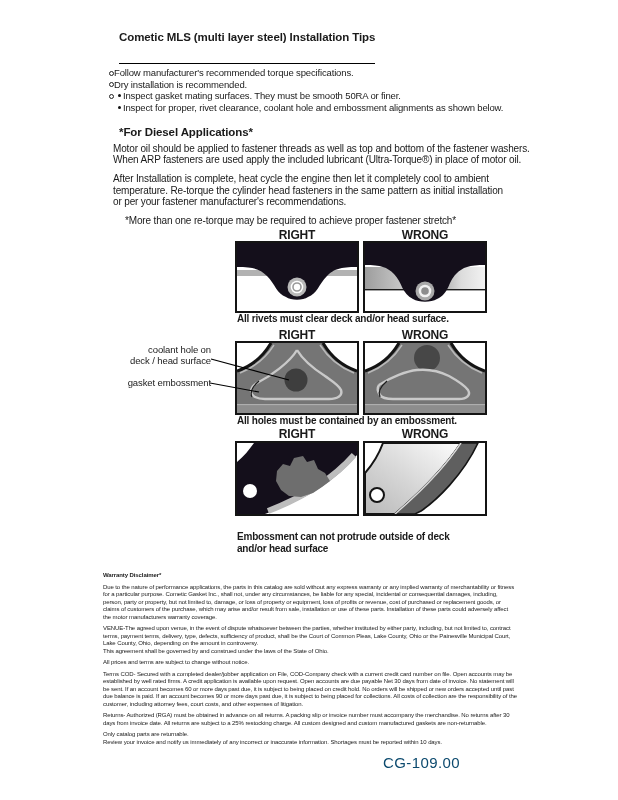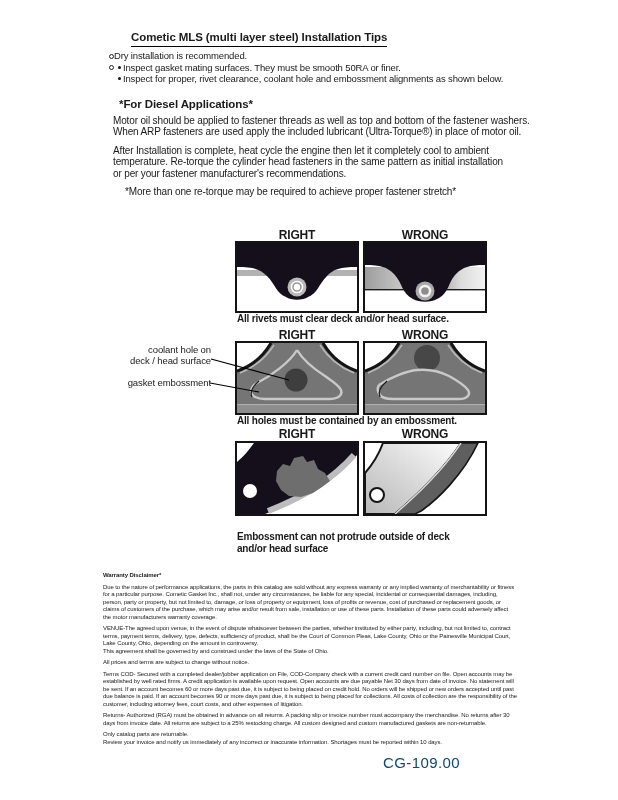--- a/index.html
+++ b/index.html
@@ -1,22 +1,22 @@
 <!DOCTYPE html>
 <html><head>
 <meta charset="utf-8">
 <style>
   html,body{margin:0;padding:0;background:#ffffff;}
   .page{position:relative;width:618px;height:800px;background:#ffffff;overflow:hidden;
         font-family:"Liberation Sans","DejaVu Sans",sans-serif;color:#1a1a1a;}
 
   
   .intro{position:absolute;left:109px;top:27px;width:450px;letter-spacing:-0.15px;}
-  h1.title{font-size:11.5px;line-height:13px;margin:0 0 0 22px;display:inline-block;
-           border-bottom:1.5px solid #000;padding-bottom:2px;font-weight:bold;letter-spacing:-0.1px;}
+  h1.title{font-size:11.5px;line-height:13px;margin:0 0 0 10px;display:inline-block;
+           border-bottom:1.5px solid #000;padding-bottom:19px;font-weight:bold;letter-spacing:-0.1px;}
   .blist{list-style:none;margin:3px 0 0 0;padding:0;font-size:9.5px;line-height:11.5px;}
   .l1{position:relative;padding-left:5px;}
   .l2{position:relative;margin-left:9px;padding-left:5px;}
   .mk{position:absolute;left:0;top:3.5px;width:3px;height:3px;border-radius:50%;}
   .ring{border:1px solid #222;}
   .dot{background:#111;width:3.2px;height:3.2px;top:4px;}
   h2.diesel{font-size:11.5px;font-weight:bold;margin:13px 0 0 10px;letter-spacing:-0.1px;}
   p.body{font-size:10px;line-height:11.4px;margin:5px 0 0 4px;}
   p.p2{margin-top:7.5px;}
   p.note{margin-top:7px;margin-left:16px;}
@@ -38,20 +38,21 @@
   .pagenum{position:absolute;left:383px;top:754px;font-size:15px;letter-spacing:0.4px;color:#0c4a6e;}
 </style>
 </head>
 <body>
 
 <div class="page">
 
   <section class="intro">
     <h1 class="title">Cometic MLS (multi layer steel) Installation Tips</h1>
     <ul class="blist">
+      <li class="l1"><span class="mk ring"></span><span>Follow manufacturer's recommended torque specifications.</span></li>
       <li class="l1"><span class="mk ring"></span><span>Dry installation is recommended.</span></li>
       <li class="l1"><span class="mk ring"></span></li>
       <li class="l2"><span class="mk dot"></span><span>Inspect gasket mating surfaces.  They must be smooth 50RA or finer.</span></li>
       <li class="l2"><span class="mk dot"></span><span>Inspect for proper, rivet clearance, coolant hole and embossment alignments as shown below.</span></li>
     </ul>
     <h2 class="diesel">*For Diesel Applications*</h2>
     <p class="body pre">Motor oil should be applied to fastener threads as well as top and bottom of the fastener washers.
 When ARP fasteners are used apply the included lubricant (Ultra-Torque®) in place of motor oil.</p>
     <p class="body pre p2">After Installation is complete, heat cycle the engine then let it completely cool to ambient
 temperature. Re-torque the cylinder head fasteners in the same pattern as initial installation

